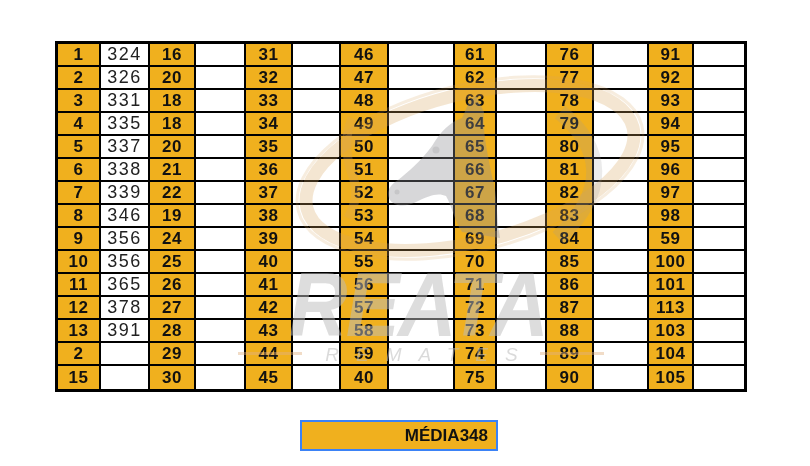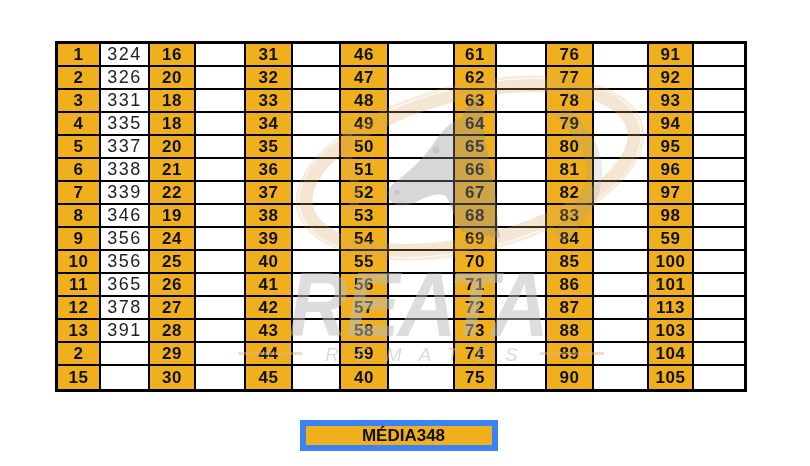--- a/index.html
+++ b/index.html
@@ -29,22 +29,22 @@
     overflow:hidden;
   }
   .cell.num{background:var(--accent,#F0B01E);font-weight:700;font-size:17px;color:#111;letter-spacing:0.5px;}
   .cell.val{background:#fff;font-weight:400;font-size:18px;color:#222;letter-spacing:1.5px;}
   .cell.c-last{border-right:none;}
   .cell.r-last{border-bottom:none;text-align:center;}
 
   
   .media{
     position:absolute;left:300px;top:420px;width:198px;height:31px;
-    box-sizing:border-box;border:6px solid #3b82f6;background:var(--accent,#F0B01E);
-    display:flex;align-items:center;justify-content:center;
+    box-sizing:border-box;border:2px solid #3b82f6;background:var(--accent,#F0B01E);
+    display:flex;align-items:center;justify-content:flex-end;
     padding:0 8px 0 17px;font-weight:700;font-size:17px;color:#111;
   }
 
   
   .watermark{
     position:absolute;left:0;top:0;width:810px;height:466px;
     z-index:10;pointer-events:none;
   }
 </style>
 </head>

